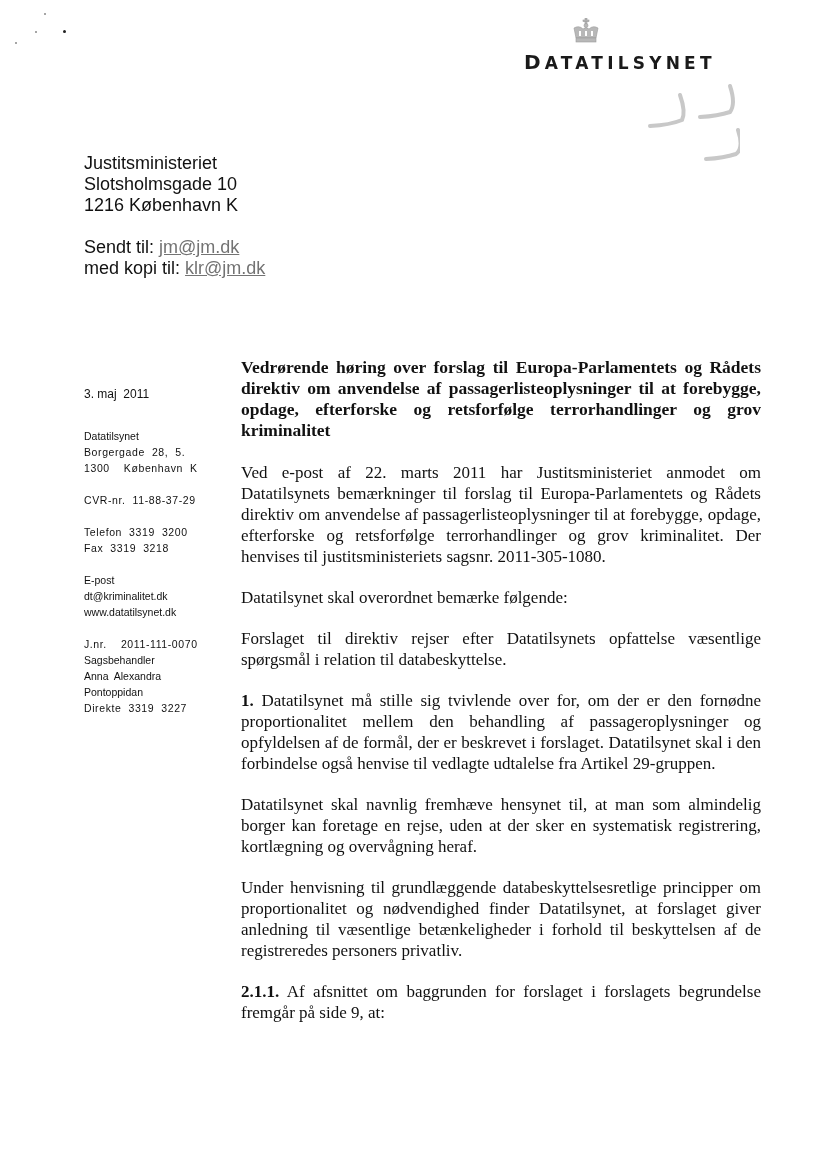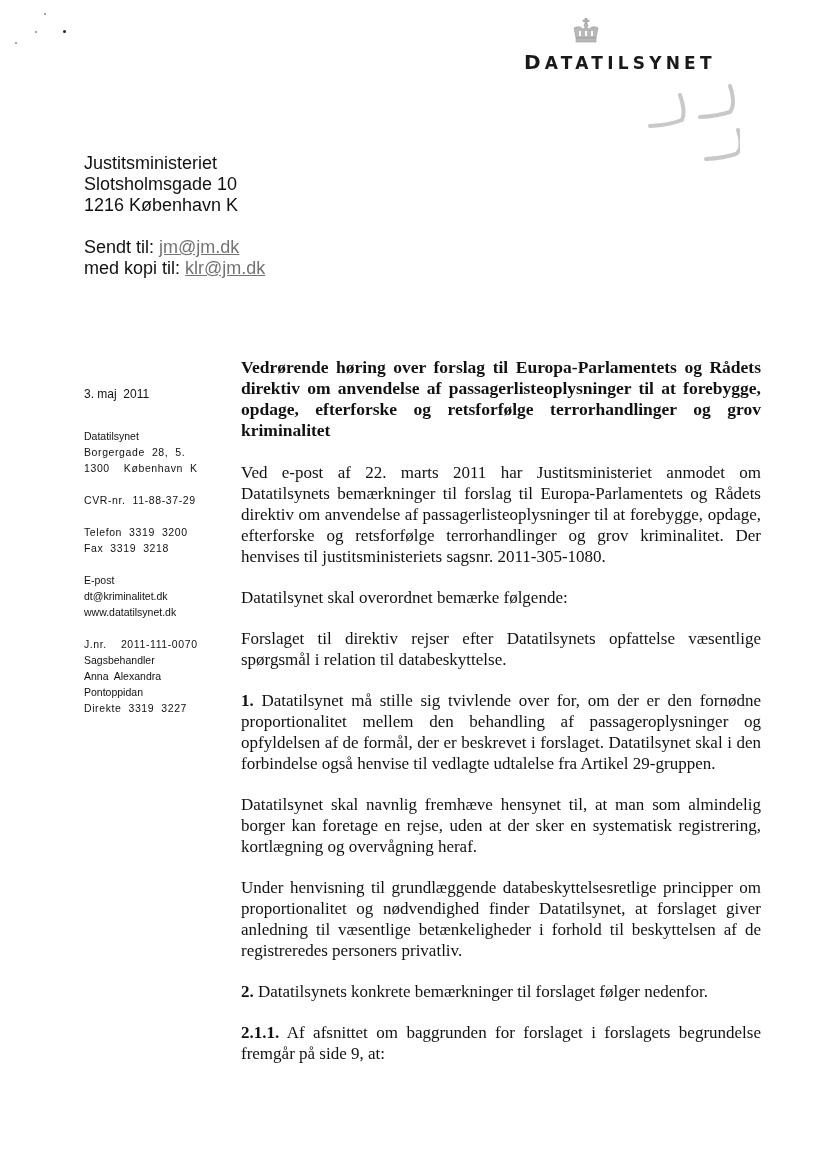--- a/index.html
+++ b/index.html
@@ -99,15 +99,14 @@
 </div>
 
 <div class="main">
   <h1>Vedrørende høring over forslag til Europa-Parlamentets og Rådets direktiv om anvendelse af passagerlisteoplysninger til at forebygge, opdage, efterforske og retsforfølge terrorhandlinger og grov kriminalitet</h1>
   <p><b></b><span>Ved e-post af 22. marts 2011 har Justitsministeriet anmodet om Datatilsynets bemærkninger til forslag til Europa-Parlamentets og Rådets direktiv om anvendelse af passagerlisteoplysninger til at forebygge, opdage, efterforske og retsforfølge terrorhandlinger og grov kriminalitet. Der henvises til justitsministeriets sagsnr. 2011-305-1080.</span></p>
   <p><b></b><span>Datatilsynet skal overordnet bemærke følgende:</span></p>
   <p><b></b><span>Forslaget til direktiv rejser efter Datatilsynets opfattelse væsentlige spørgsmål i relation til databeskyttelse.</span></p>
   <p><b>1.</b><span> Datatilsynet må stille sig tvivlende over for, om der er den fornødne proportionalitet mellem den behandling af passageroplysninger og opfyldelsen af de formål, der er beskrevet i forslaget. Datatilsynet skal i den forbindelse også henvise til vedlagte udtalelse fra Artikel 29-gruppen.</span></p>
   <p><b></b><span>Datatilsynet skal navnlig fremhæve hensynet til, at man som almindelig borger kan foretage en rejse, uden at der sker en systematisk registrering, kortlægning og overvågning heraf.</span></p>
   <p><b></b><span>Under henvisning til grundlæggende databeskyttelsesretlige principper om proportionalitet og nødvendighed finder Datatilsynet, at forslaget giver anledning til væsentlige betænkeligheder i forhold til beskyttelsen af de registreredes personers privatliv.</span></p>
-  <p><b>2.</b><span> Datatilsynets konkrete bemærkninger til forslaget følger nedenfor.</span></p>
   <p><b>2.1.1.</b><span> Af afsnittet om baggrunden for forslaget i forslagets begrundelse fremgår på side 9, at:</span></p>
 </div>
 
 </body></html>

